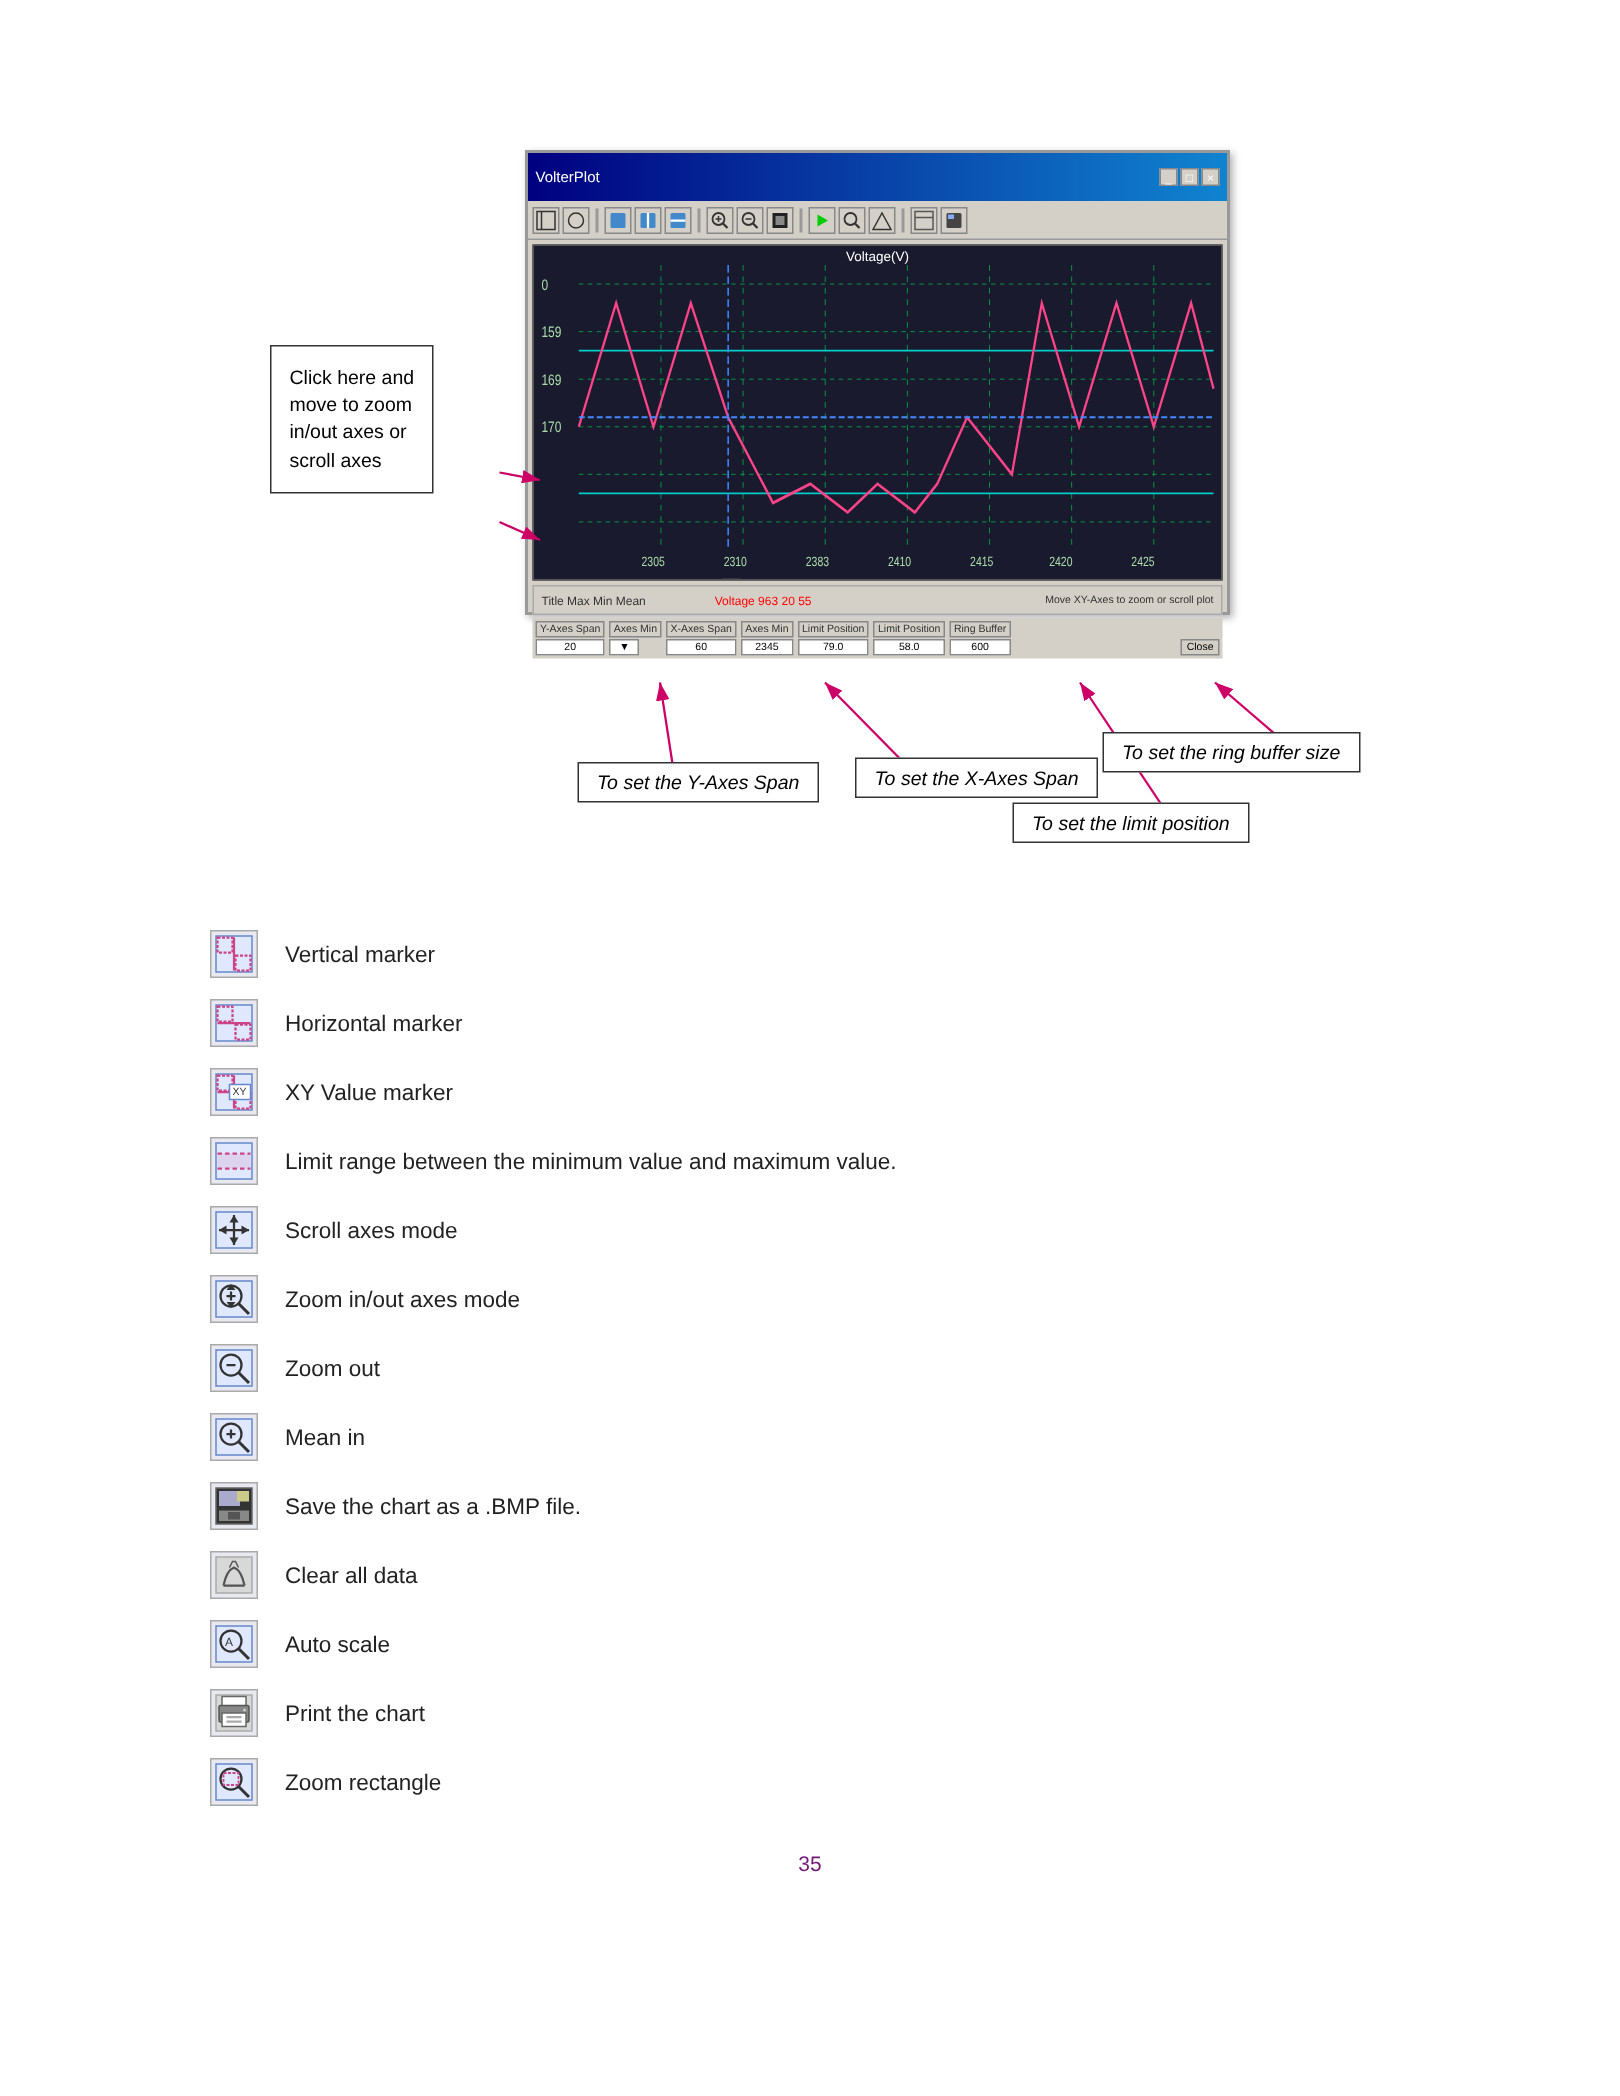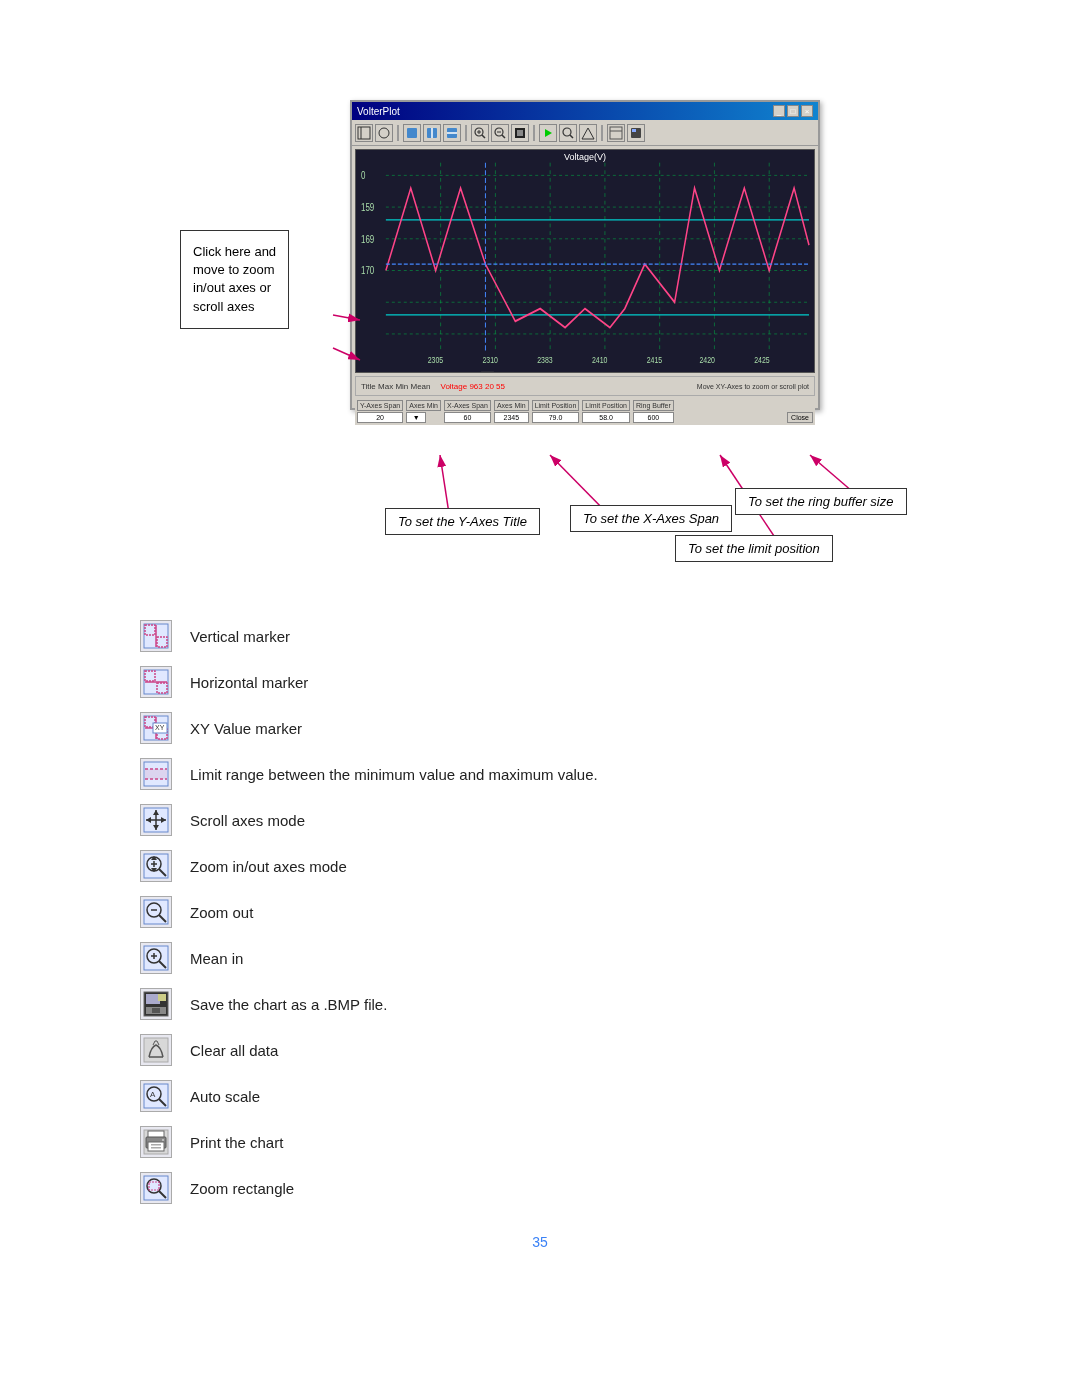--- a/index.html
+++ b/index.html
@@ -41,21 +41,21 @@
     }
 
     .app-titlebar {
       background: linear-gradient(to right, #000080, #1084d0);
       color: white;
       font-size: 10px;
       padding: 2px 5px;
       display: flex;
       justify-content: space-between;
       align-items: center;
-      height: 18px;
+      height: 32px;
     }
 
     .app-titlebar-btns {
       display: flex;
       gap: 2px;
     }
 
     .app-titlebar-btn {
       width: 12px;
       height: 12px;
@@ -229,21 +229,21 @@
     .icon-label {
       font-size: 15px;
       color: #222;
     }
 
     
     .page-number {
       text-align: center;
       margin-top: 30px;
       font-size: 14px;
-      color: #3b82f6;
+      color: #701a75;
     }
   </style>
 </head>
 <body>
 
 <div class="page">
 
   <div class="diagram-container">
 
     <div class="callout-box" style="left:100px; top:170px; max-width:155px;">
@@ -389,21 +389,21 @@
 
           <line x1="30" y1="90" x2="455" y2="90" stroke="#4488ff" stroke-width="1" stroke-dasharray="4,2"></line>
 
           <rect x="125" y="175" width="14" height="12" fill="#888" stroke="#555" stroke-width="0.5" rx="1"></rect>
           <text x="126" y="184" fill="white" font-size="7">⊕</text>
         </svg>
       </div>
 
       <div class="chart-stats-bar">
         <span class="chart-stat-label">Title Max Min Mean</span>
-        <span class="chart-stat-label" style="color:red;">Voltage 963 20 55</span>
+        <span class="chart-stat-label" style="color:red;margin-left:36px;">Voltage 963 20 55</span>
         <span style="margin-left:auto; font-size:7px; color:#333;">Move XY-Axes to zoom or scroll plot</span>
       </div>
 
       <div style="background:#d4d0c8; margin:2px 3px; display:flex; gap:3px; padding:2px; flex-wrap:wrap;">
         <div style="display:flex;flex-direction:column;gap:1px;">
           <div class="ctrl-label">Y-Axes Span</div>
           <div class="ctrl-input">20</div>
         </div>
         <div style="display:flex;flex-direction:column;gap:1px;">
           <div class="ctrl-label">Axes Min</div>
@@ -453,21 +453,21 @@
       <path d="M 370,460 L 360,395" stroke="#cc0066" stroke-width="1.5" fill="none" marker-end="url(#arrowhead-pink)"></path>
 
       <path d="M 530,456 L 470,395" stroke="#cc0066" stroke-width="1.5" fill="none" marker-end="url(#arrowhead-pink)"></path>
 
       <path d="M 700,485 L 640,395" stroke="#cc0066" stroke-width="1.5" fill="none" marker-end="url(#arrowhead-pink)"></path>
 
       <path d="M 780,438 L 730,395" stroke="#cc0066" stroke-width="1.5" fill="none" marker-end="url(#arrowhead-pink)"></path>
     </svg>
 
     <div class="label-box" style="left:305px; top:448px;">
-      <span>To set the Y-Axes Title</span>
+      <span>To set the Y-Axes Span</span>
     </div>
     <div class="label-box" style="left:490px; top:445px;">
       <span>To set the X-Axes Span</span>
     </div>
     <div class="label-box" style="left:595px; top:475px;">
       <span>To set the limit position</span>
     </div>
     <div class="label-box" style="left:655px; top:428px;">
       <span>To set the ring buffer size</span>
     </div>

